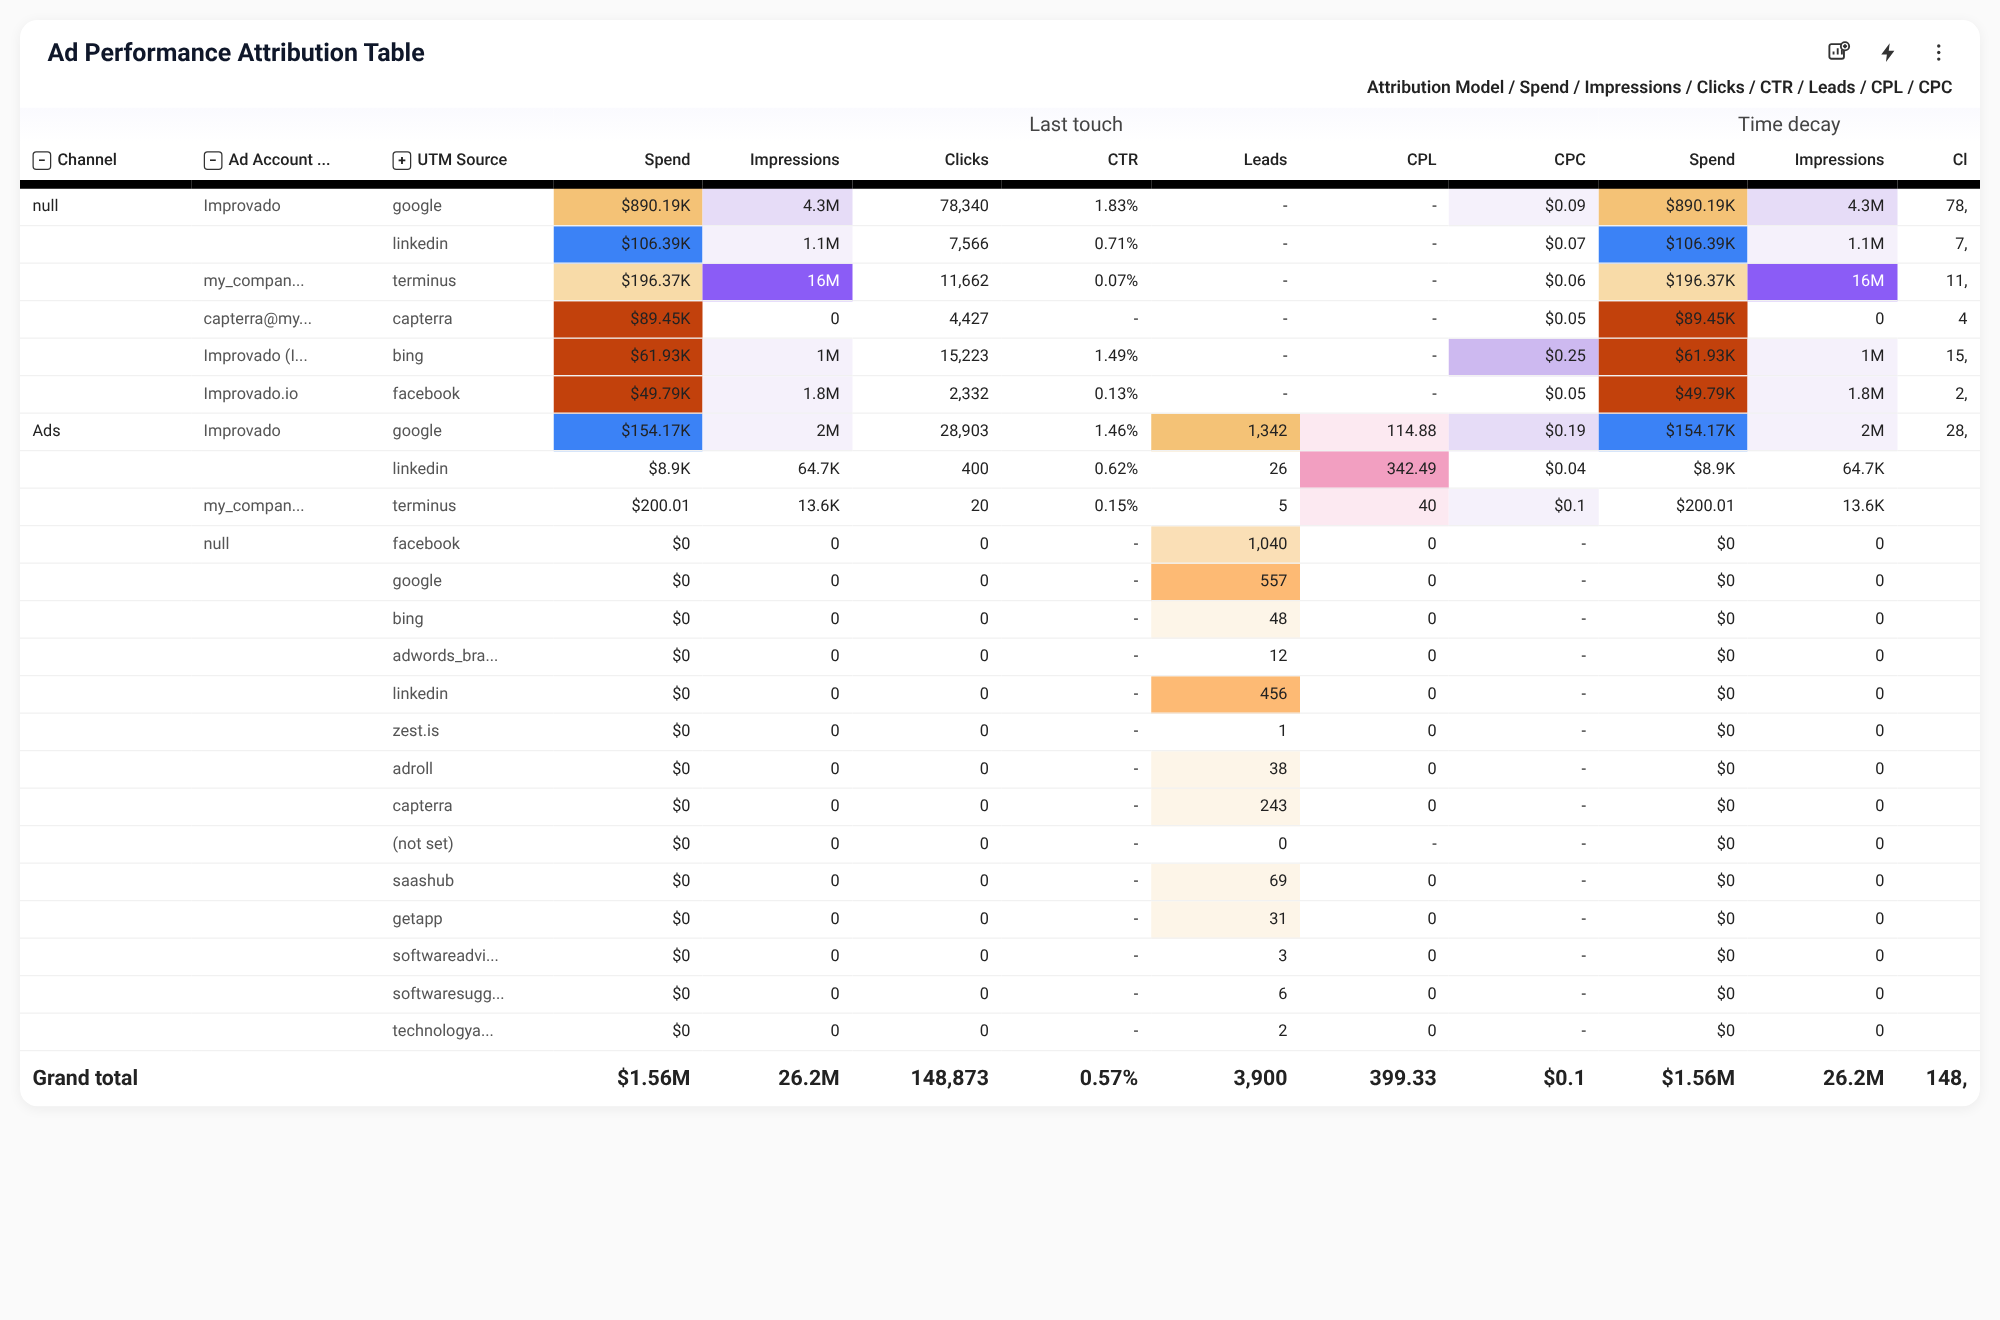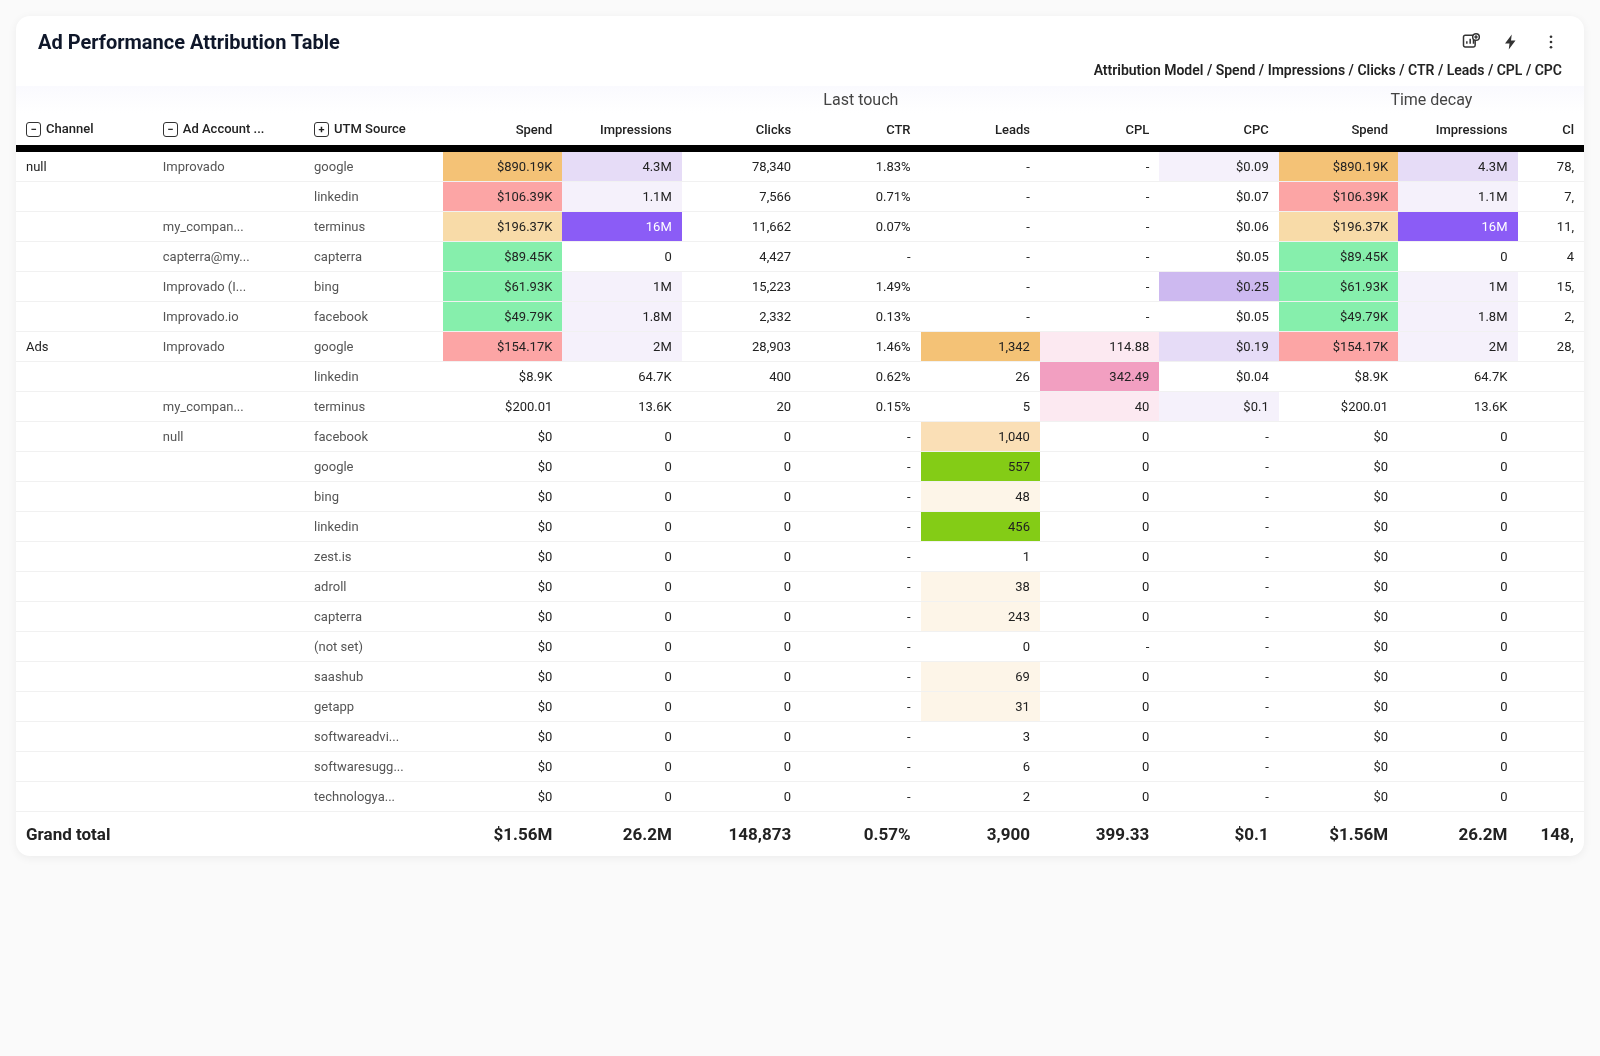--- a/index.html
+++ b/index.html
@@ -94,31 +94,31 @@
   font-weight: 700;
   text-align: right;
   border-top: 1.5px solid #ddd;
   font-size: 17px;
 }
 tfoot td.dim { text-align:left; }
 
 
 .heat-orange-3 { background: #f4c276; }
 .heat-orange-2 { background: #f8dba8; }
-.heat-orange-1 { background: #fca5a5; }
-.heat-orange-05 { background: #86efac; margin-left: 39px; }
+.heat-orange-1 { background: #3b82f6; }
+.heat-orange-05 { background: #c2410c; margin-left: 39px; }
 .heat-purple-3 { background: #8b5cf6; color:#fff;}
 .heat-purple-2 { background: #cdb9f0; }
 .heat-purple-1 { background: #e6dcf7; }
 .heat-purple-05 { background: #f5f1fb; }
 .heat-pink-3 { background: #f29fc1; }
 .heat-pink-1 { background: #fce9f1; }
 .heat-lead-3 { background: #f4c276; }
 .heat-lead-2 { background: #fadfb6; }
-.heat-lead-1 { background: #84cc16; }
+.heat-lead-1 { background: #fdba74; }
 .heat-lead-05 { background: #fdf5e8; }
 
 .col-channel { width: 110px; }
 .col-acct { width: 105px; }
 .col-utm { width: 110px; }
 .metric-col { width: 96px; }
 .metric-col-last { width: 48px; }
 
 svg { display:block; }
 </style>
@@ -364,20 +364,35 @@
             <td class="heat-lead-05">48</td>
             <td>0</td>
             <td>-</td>
             <td>$0</td>
             <td>0</td>
             <td></td>
           </tr>
           <tr>
             <td class="dim"></td>
             <td class="dim muted"></td>
+            <td class="dim muted">adwords_bra...</td>
+            <td>$0</td>
+            <td>0</td>
+            <td>0</td>
+            <td>-</td>
+            <td>12</td>
+            <td>0</td>
+            <td>-</td>
+            <td>$0</td>
+            <td>0</td>
+            <td></td>
+          </tr>
+          <tr>
+            <td class="dim"></td>
+            <td class="dim muted"></td>
             <td class="dim muted">linkedin</td>
             <td>$0</td>
             <td>0</td>
             <td>0</td>
             <td>-</td>
             <td class="heat-lead-1">456</td>
             <td>0</td>
             <td>-</td>
             <td>$0</td>
             <td>0</td>

